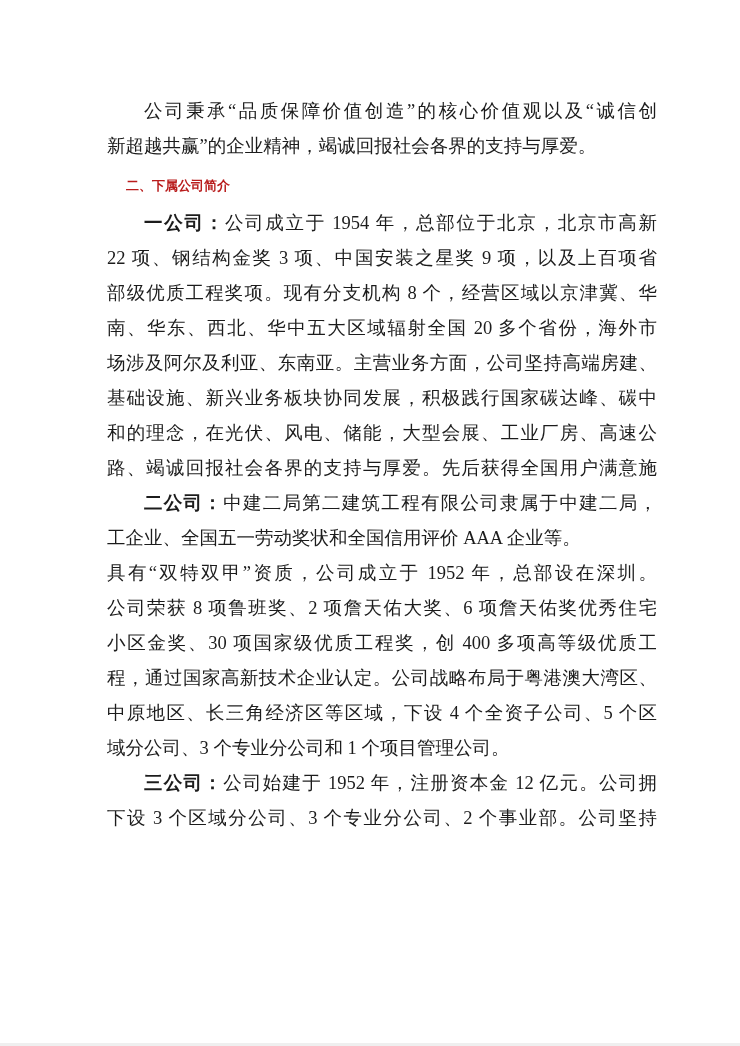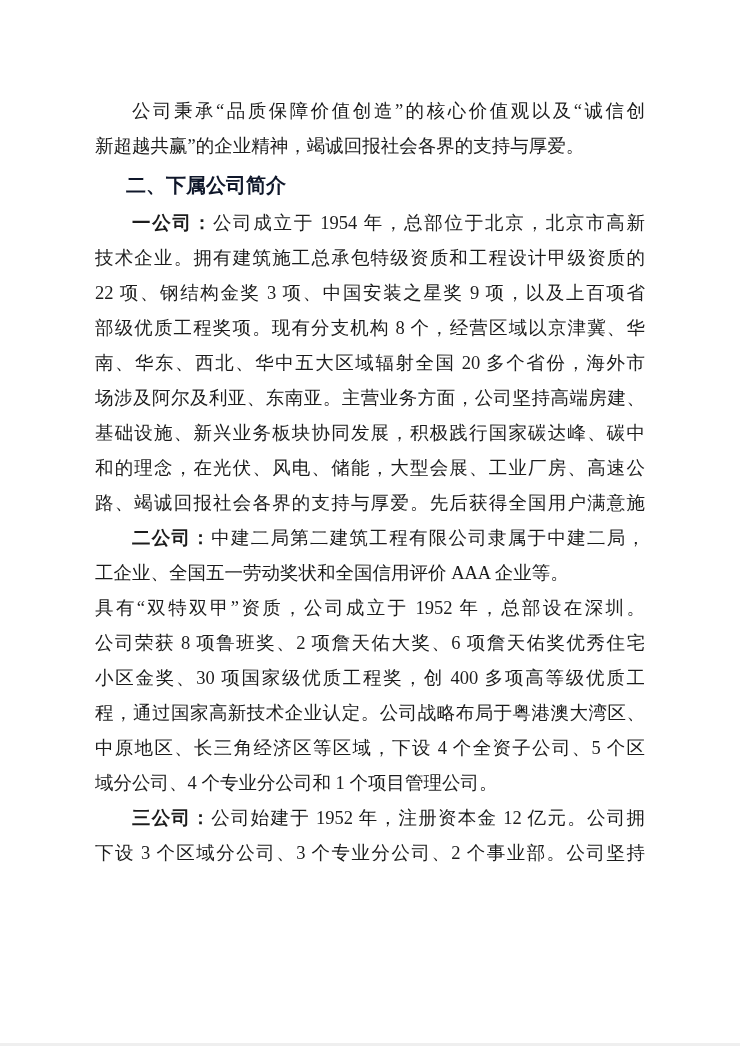--- a/index.html
+++ b/index.html
@@ -20,68 +20,68 @@
   }
   .line {
     box-sizing: border-box;
     width: 100%;
     height: 35px;
     line-height: 35px;
     font-size: 18.5px;
     text-align: left;
     text-align-last: left;
     white-space: normal;
+    margin-left: 12px;
   }
   .line.fill {
     text-align: justify;
     text-align-last: justify;
   }
   .line.indent { padding-left: 37px; }
   .label { font-weight: bold; }
   .heading {
     box-sizing: border-box;
     width: 100%;
     height: 35px;
     line-height: 35px;
     margin: 4px 0 3px 0;
     padding-left: 31px;
     font-family: Liberation Serif, serif;
     font-weight: bold;
-    font-size: 20px;
-    color: #0f172a;
+    font-size: 13px;
+    color: #b91c1c;
   }
   .edge-bottom {
     position: absolute;
     left: 0; right: 0; bottom: 0;
     height: 3px;
     background: #efefef;
   }
 </style>
 </head>
 <body>
 
 <div class="page">
   <div class="content">
       <div class="line indent fill">公司秉承“品质保障价值创造”的核心价值观以及“诚信创</div>
       <div class="line">新超越共赢”的企业精神，竭诚回报社会各界的支持与厚爱。</div>
       <div class="heading">二、下属公司简介</div>
       <div class="line indent fill"><span class="label">一公司：</span>公司成立于 1954 年，总部位于北京，北京市高新</div>
-      <div class="line fill">技术企业。拥有建筑施工总承包特级资质和工程设计甲级资质的</div>
       <div class="line fill">22 项、钢结构金奖 3 项、中国安装之星奖 9 项，以及上百项省</div>
       <div class="line fill">部级优质工程奖项。现有分支机构 8 个，经营区域以京津冀、华</div>
       <div class="line fill">南、华东、西北、华中五大区域辐射全国 20 多个省份，海外市</div>
       <div class="line fill">场涉及阿尔及利亚、东南亚。主营业务方面，公司坚持高端房建、</div>
       <div class="line fill">基础设施、新兴业务板块协同发展，积极践行国家碳达峰、碳中</div>
       <div class="line fill">和的理念，在光伏、风电、储能，大型会展、工业厂房、高速公</div>
       <div class="line fill">路、竭诚回报社会各界的支持与厚爱。先后获得全国用户满意施</div>
       <div class="line indent fill"><span class="label">二公司：</span>中建二局第二建筑工程有限公司隶属于中建二局，</div>
       <div class="line">工企业、全国五一劳动奖状和全国信用评价 AAA 企业等。</div>
       <div class="line fill">具有“双特双甲”资质，公司成立于 1952 年，总部设在深圳。</div>
       <div class="line fill">公司荣获 8 项鲁班奖、2 项詹天佑大奖、6 项詹天佑奖优秀住宅</div>
       <div class="line fill">小区金奖、30 项国家级优质工程奖，创 400 多项高等级优质工</div>
       <div class="line fill">程，通过国家高新技术企业认定。公司战略布局于粤港澳大湾区、</div>
       <div class="line fill">中原地区、长三角经济区等区域，下设 4 个全资子公司、5 个区</div>
-      <div class="line">域分公司、4 个专业分公司和 1 个项目管理公司。</div>
+      <div class="line">域分公司、3 个专业分公司和 1 个项目管理公司。</div>
       <div class="line indent fill"><span class="label">三公司：</span>公司始建于 1952 年，注册资本金 12 亿元。公司拥</div>
       <div class="line fill">下设 3 个区域分公司、3 个专业分公司、2 个事业部。公司坚持</div>
     </div>
   <div class="edge-bottom"></div>
 </div>
 
 </body></html>

